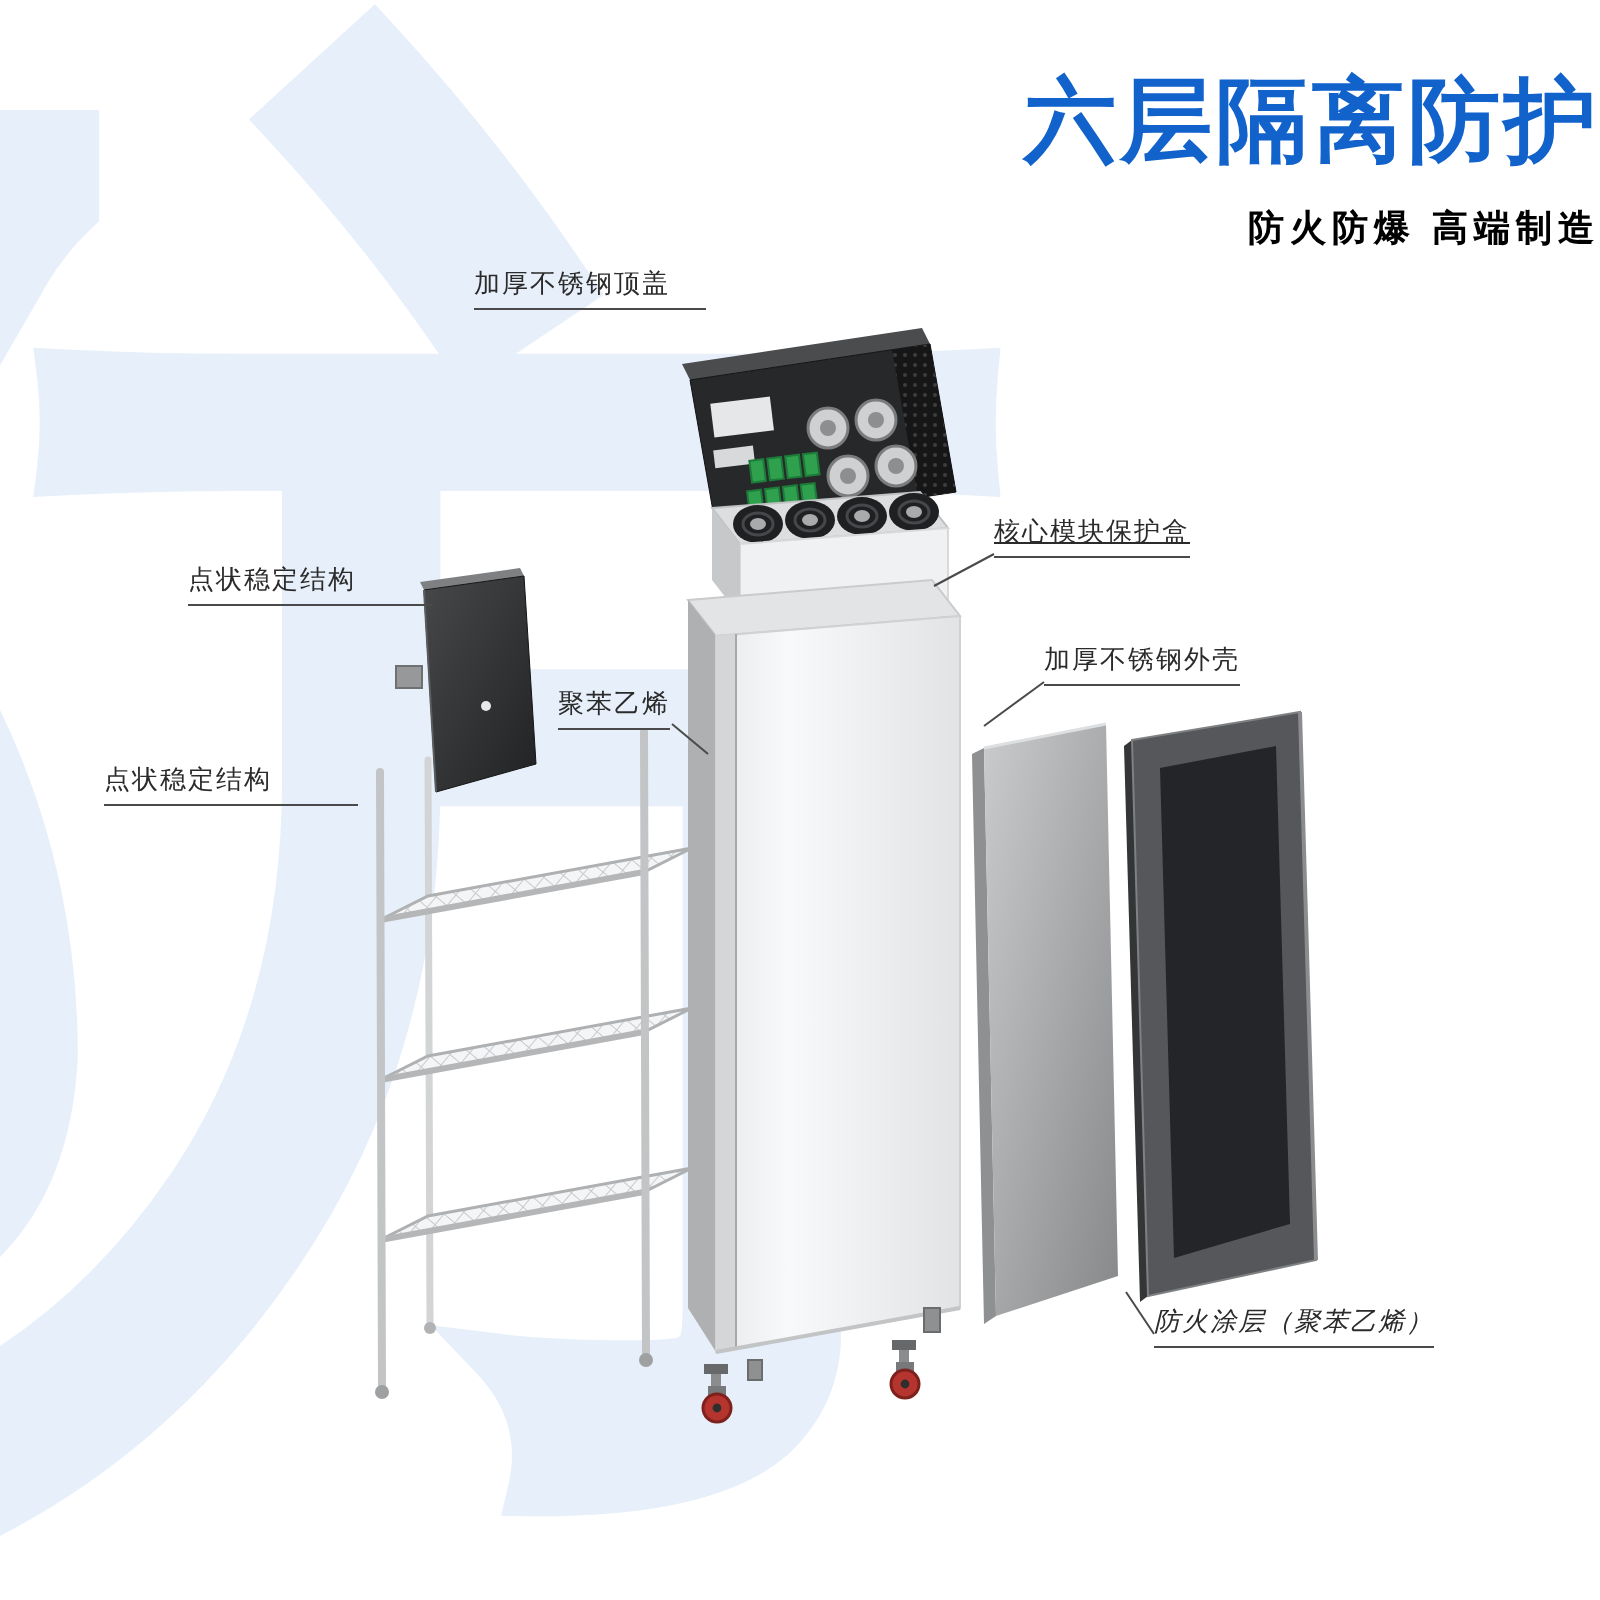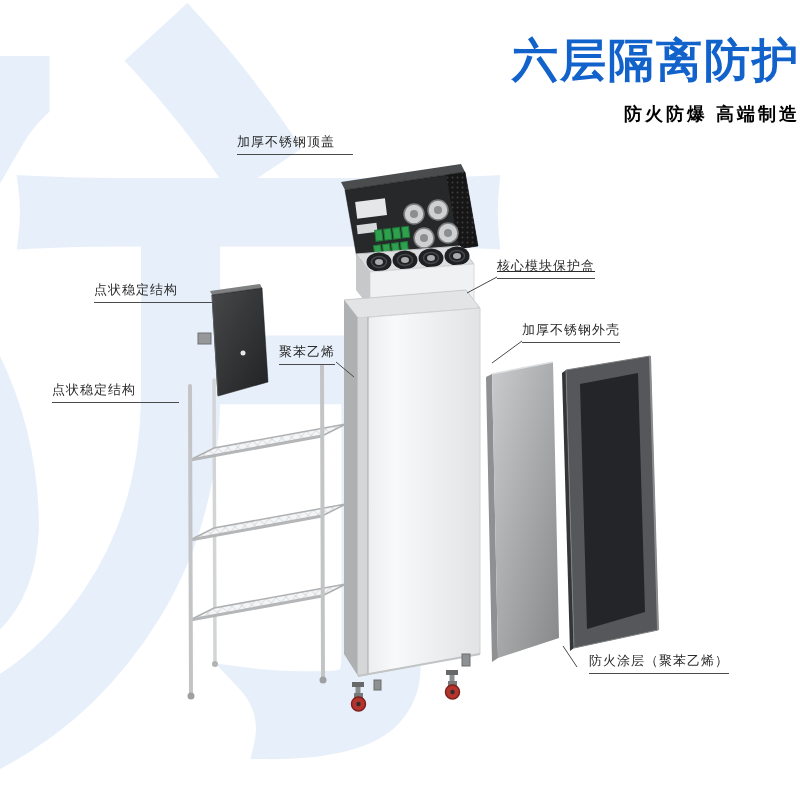--- a/index.html
+++ b/index.html
@@ -27,21 +27,21 @@
     position:absolute;z-index:3;font-size:13px;color:#2b2b2b;
     border-bottom:1px solid #4a4a4a;padding-bottom:3px;white-space:nowrap;
     letter-spacing:1px;
   }
   .co-top-cover{left:237px;top:133px;width:116px;}
   .co-core-module{left:497px;top:257px;text-decoration:underline;}
   .co-card-box{left:94px;top:281px;width:122px;}
   .co-shelf-board{left:279px;top:343px;}
   .co-outer-shell{left:522px;top:321px;text-align:right;}
   .co-dot-structure{left:52px;top:381px;width:127px;}
-  .co-fire-coating{left:589px;top:652px;}
+  .co-fire-coating{left:577px;top:652px;font-style:italic;}
 </style>
 </head>
 <body>
 
 <div class="page">
 
   <div class="watermark">防</div>
 
   <div class="header">
     <h1 class="title">六层隔离防护</h1>

